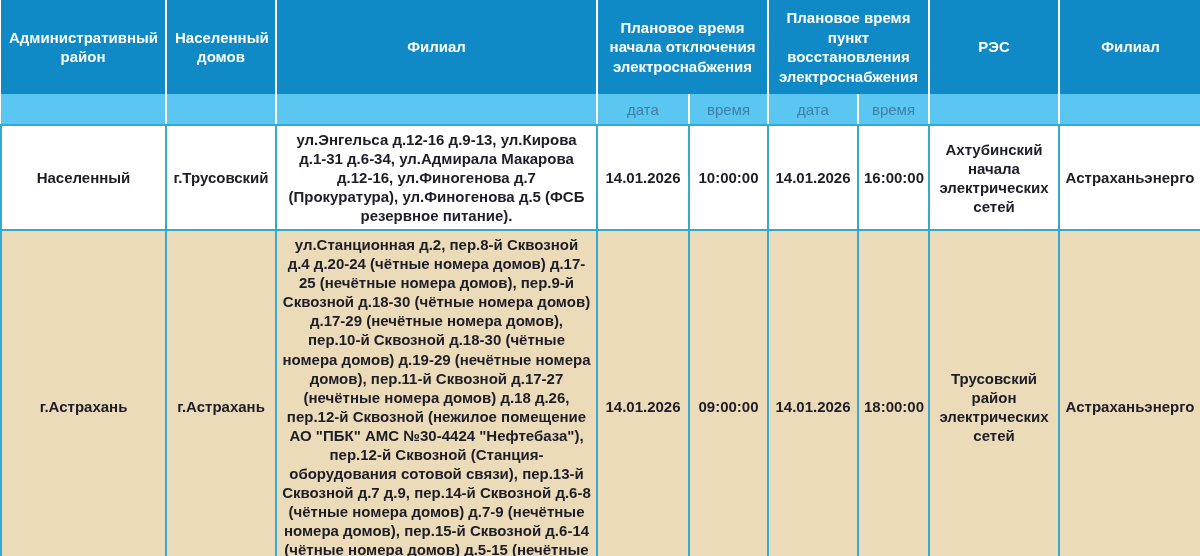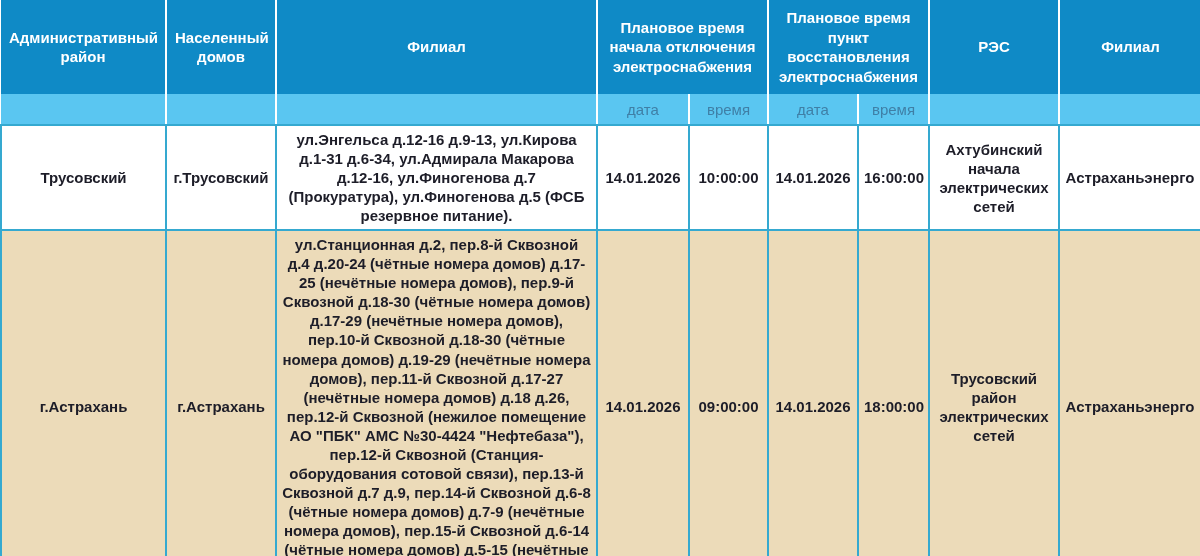--- a/index.html
+++ b/index.html
@@ -104,21 +104,21 @@
       <td></td>
       <td>дата</td>
       <td>время</td>
       <td>дата</td>
       <td>время</td>
       <td></td>
       <td></td>
     </tr>
 
     <tr class="data-row row-even row-1">
-      <td>Трусовский</td>
+      <td>Населенный</td>
       <td>г.Трусовский</td>
       <td class="street-cell">ул.Энгельса д.12-16 д.9-13, ул.Кирова д.1-31 д.6-34, ул.Адмирала Макарова д.12-16, ул.Финогенова д.7 (Прокуратура), ул.Финогенова д.5 (ФСБ резервное питание).</td>
       <td>14.01.2026</td>
       <td>10:00:00</td>
       <td>14.01.2026</td>
       <td>16:00:00</td>
       <td>Ахтубинский начала электрических сетей</td>
       <td>Астраханьэнерго</td>
     </tr>
 

